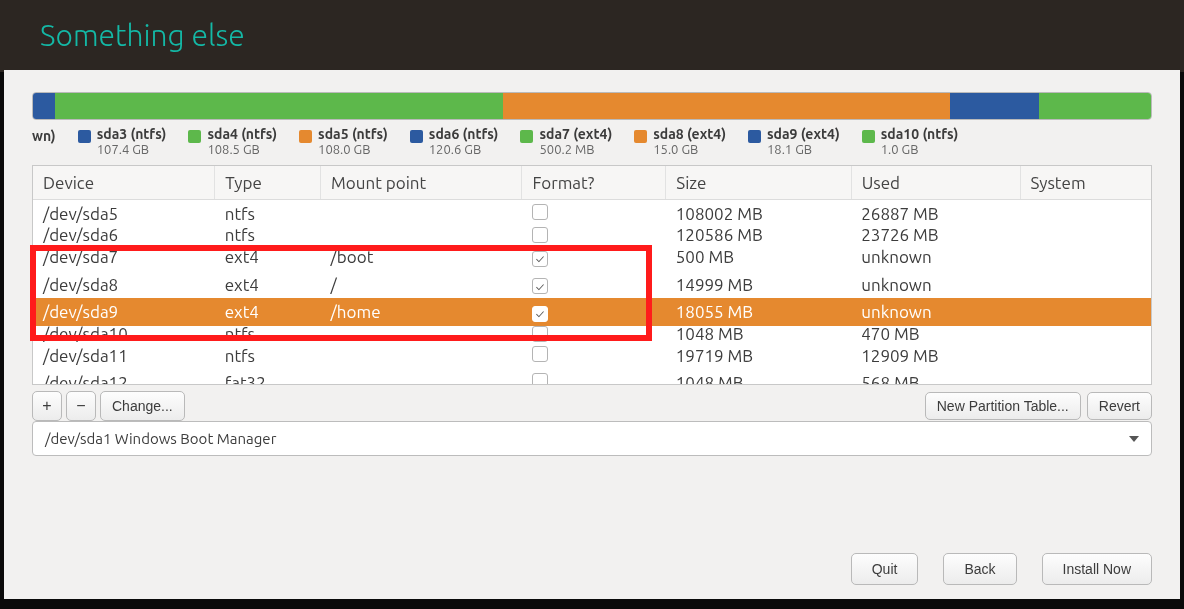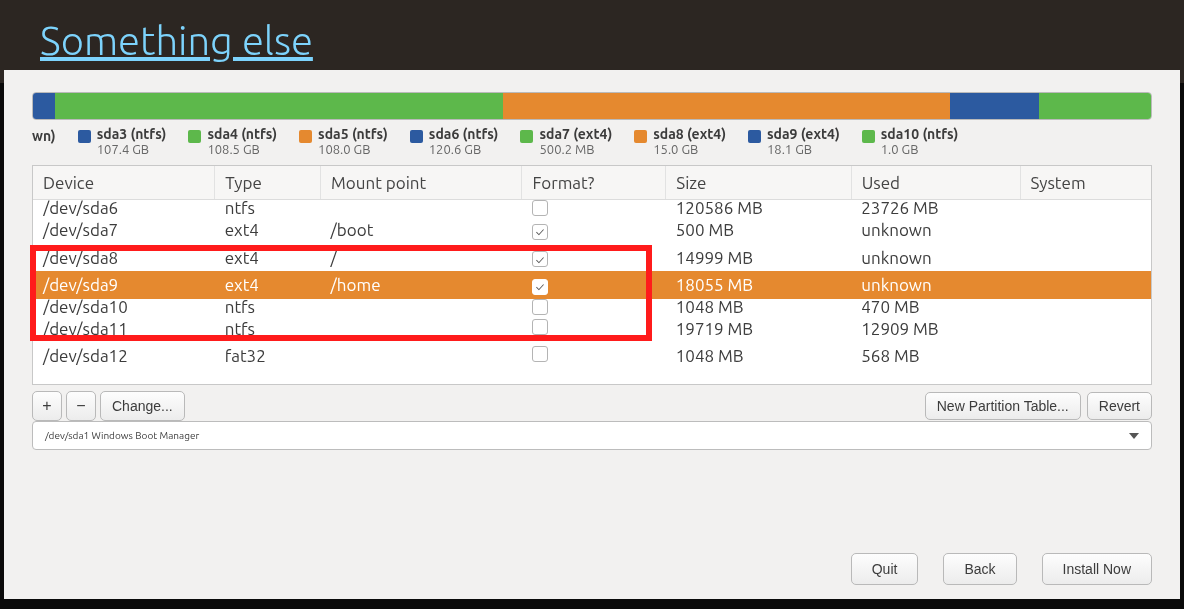--- a/index.html
+++ b/index.html
@@ -16,23 +16,22 @@
     height: 609px;
     position: relative;
     background: #0a0a0a;
   }
   .title-area {
     padding: 18px 40px 20px 40px;
     background: #2c2622;
   }
   .title-area h1 {
     font-weight: 300;
-    font-size: 40px;
-    color: #7dd3fc;
-    text-decoration: underline;
+    font-size: 30px;
+    color: #14b8a6;
   }
   .panel {
     position: absolute;
     top: 70px; left: 4px; right: 4px; bottom: 10px;
     background: #f2f1f0;
     padding-top: 22px;
   }
 
   
   .usage-bar {
@@ -143,21 +142,21 @@
   }
   .boot-select {
     margin: 0 28px;
     border: 1px solid #bcbcbc;
     background: #fff;
     border-radius: 4px;
     padding: 8px 12px;
     display: flex;
     justify-content: space-between;
     align-items: center;
-    font-size: 10px;
+    font-size: 15px;
   }
   .boot-select .arrow {
     width:0;height:0;border-left:5px solid transparent;border-right:5px solid transparent;border-top:6px solid #555;
   }
 
   .footer-btns {
     position: absolute;
     right: 28px;
     bottom: 14px;
     display: flex;
@@ -250,20 +249,29 @@
             <th>Device</th>
             <th>Type</th>
             <th>Mount point</th>
             <th>Format?</th>
             <th>Size</th>
             <th>Used</th>
             <th>System</th>
           </tr>
         </thead>
         <tbody id="tbody">
+            <tr>
+              <td>/dev/sda5</td>
+              <td>ntfs</td>
+              <td></td>
+              <td><span class="chk"></span></td>
+              <td>108002 MB</td>
+              <td>26887 MB</td>
+              <td></td>
+            </tr>
             <tr class="cut">
               <td>/dev/sda6</td>
               <td>ntfs</td>
               <td></td>
               <td><span class="chk"></span></td>
               <td>120586 MB</td>
               <td>23726 MB</td>
               <td></td>
             </tr>
             <tr>

